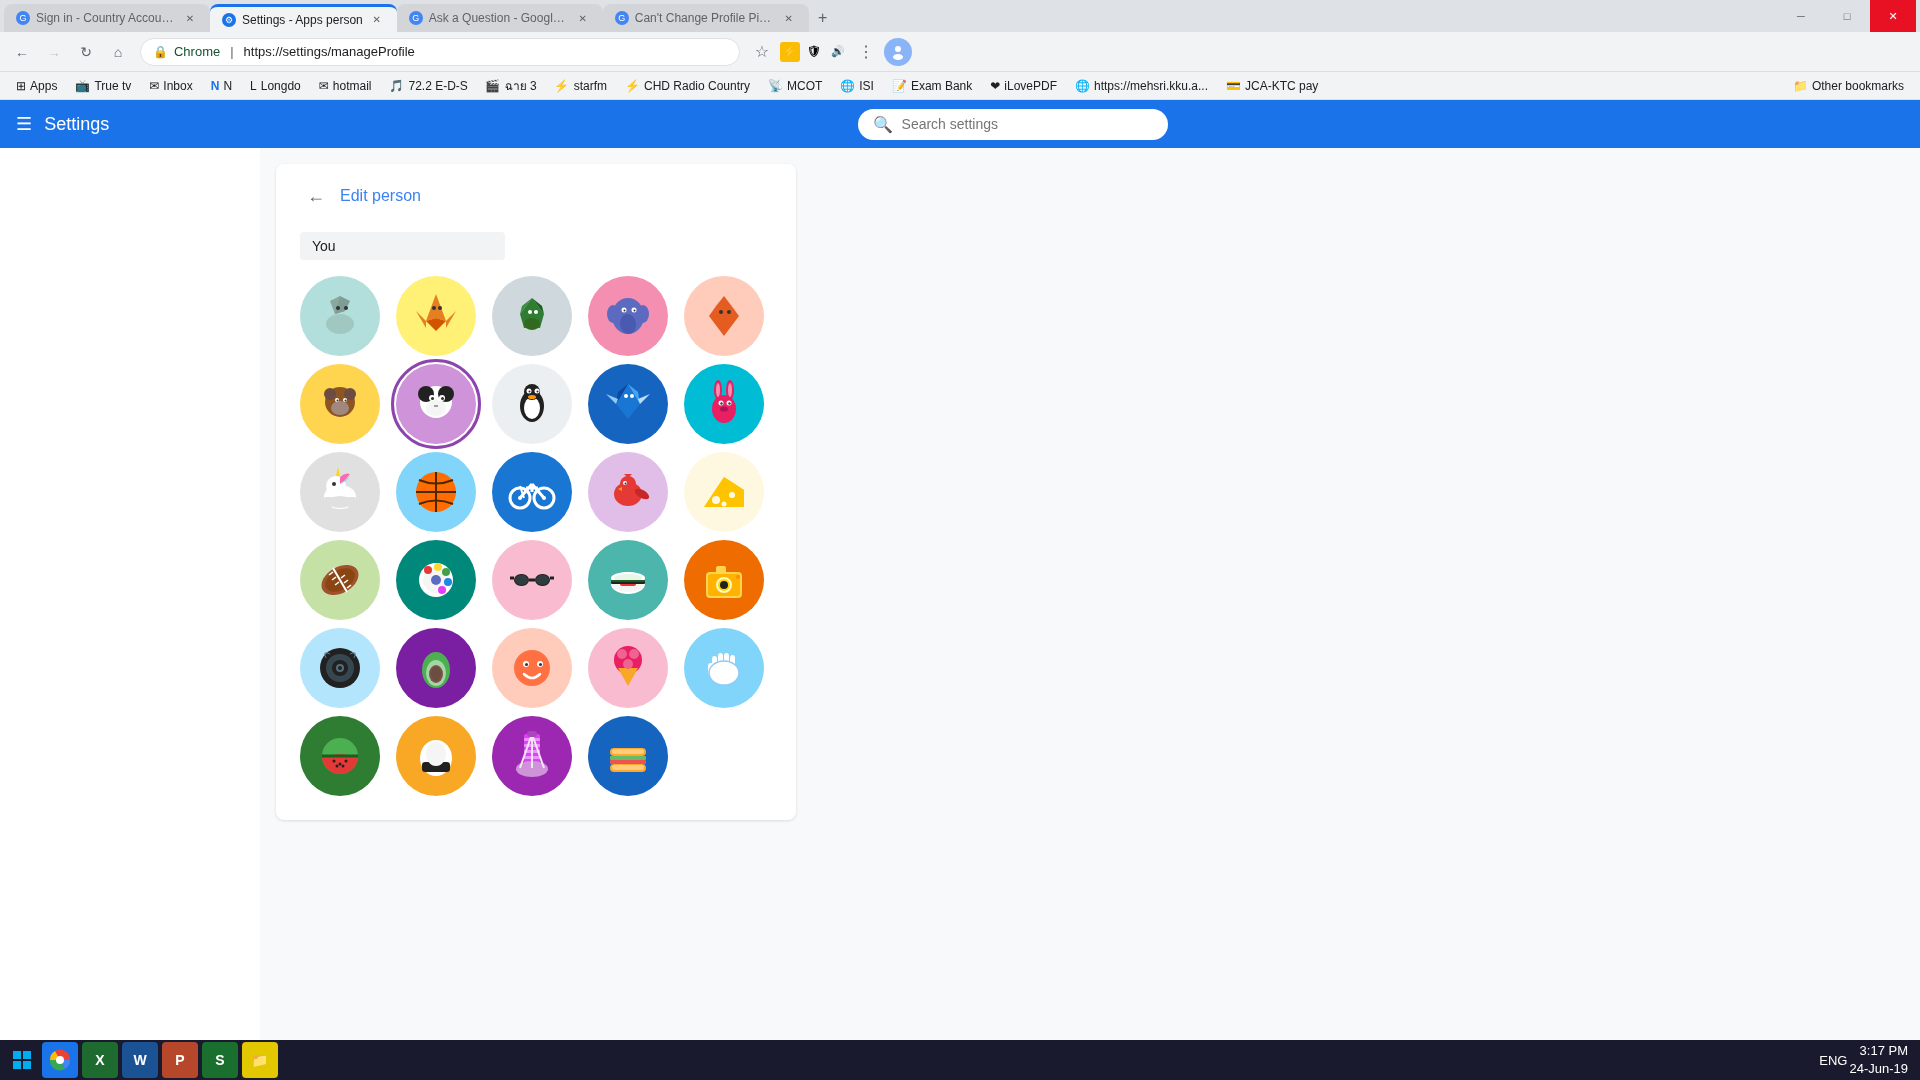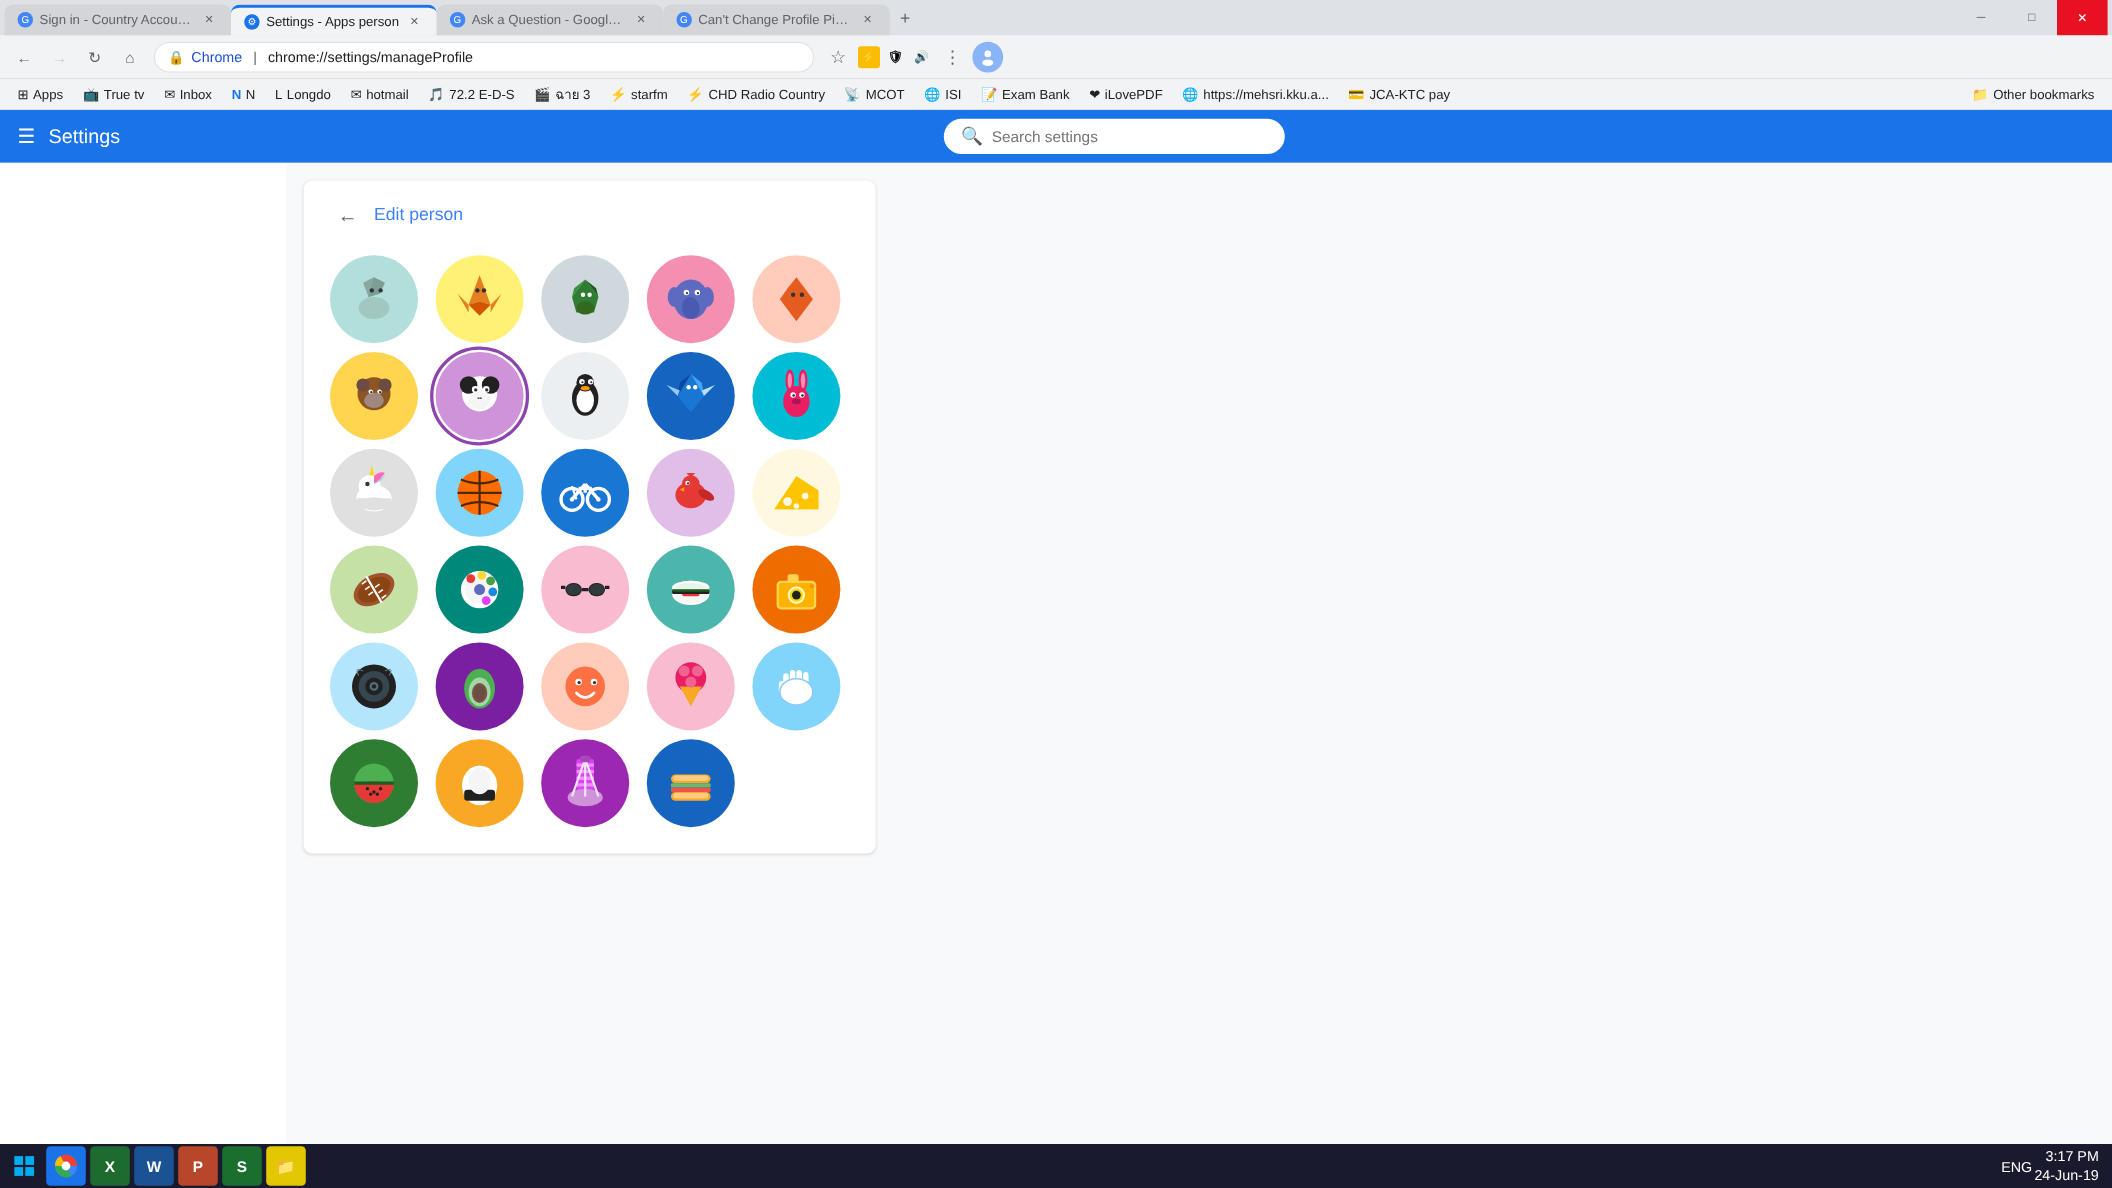--- a/index.html
+++ b/index.html
@@ -118,21 +118,21 @@
       display: flex;
       align-items: center;
       padding: 0 12px;
       font-size: 13px;
       color: #202124;
       gap: 6px;
       border: 1px solid #dfe1e5;
     }
     .address-lock { font-size: 12px; color: #5f6368; }
     .address-text { font-size: 13px; color: #202124; }
-    .address-chrome { font-weight: 500; color: #1d4ed8; }
+    .address-chrome { font-weight: 500; color: #14532d; }
     .address-divider { color: #5f6368; margin: 0 4px; }
     .star-btn, .more-btn {
       width: 28px; height: 28px;
       border-radius: 50%;
       display: flex; align-items: center; justify-content: center;
       font-size: 16px; color: #5f6368; cursor: pointer;
     }
     .profile-btn {
       width: 28px; height: 28px;
       border-radius: 50%;
@@ -355,21 +355,21 @@
 
 <div class="addressbar">
   <div class="nav-btn">←</div>
   <div class="nav-btn disabled">→</div>
   <div class="nav-btn">↻</div>
   <div class="nav-btn">⌂</div>
   <div class="address-input">
     <span class="address-lock">🔒</span>
     <span class="address-chrome">Chrome</span>
     <span class="address-divider">|</span>
-    <span class="address-text">chrome://settings/manageProfile</span>
+    <span class="address-text">https://settings/manageProfile</span>
   </div>
   <div class="star-btn">☆</div>
 
   <div class="ext-icon" style="background:#fbbc04; color:white;">⚡</div>
   <div class="ext-icon">🛡</div>
   <div class="ext-icon">🔊</div>
   <div class="more-btn">⋮</div>
   <div class="profile-btn">
     <svg width="16" height="16" viewBox="0 0 16 16" fill="white">
         <circle cx="8" cy="5" r="3"></circle>
@@ -467,20 +467,23 @@
   </div>
 
   <div class="content-panel">
     <div class="edit-person-card">
 
       <div class="card-header">
         <div class="back-btn">←</div>
         <span class="card-title">Edit person</span>
       </div>
 
+      <div>
+        <input class="name-field" type="text" value="You" style="">
+      </div>
 
       <div class="avatar-grid">
 
         <div class="avatar-item" style="background:#b2dfdb;">
           <svg width="60" height="60" viewBox="0 0 60 60">
             <ellipse cx="30" cy="38" rx="14" ry="10" fill="#a0c8c0"></ellipse>
             <polygon points="20,15 30,10 35,25 25,28" fill="#8ba8a0"></polygon>
             <polygon points="30,10 40,15 35,25 25,28" fill="#7d9d95"></polygon>
             <circle cx="28" cy="22" r="2" fill="#333"></circle>
             <circle cx="36" cy="22" r="2" fill="#333"></circle>

